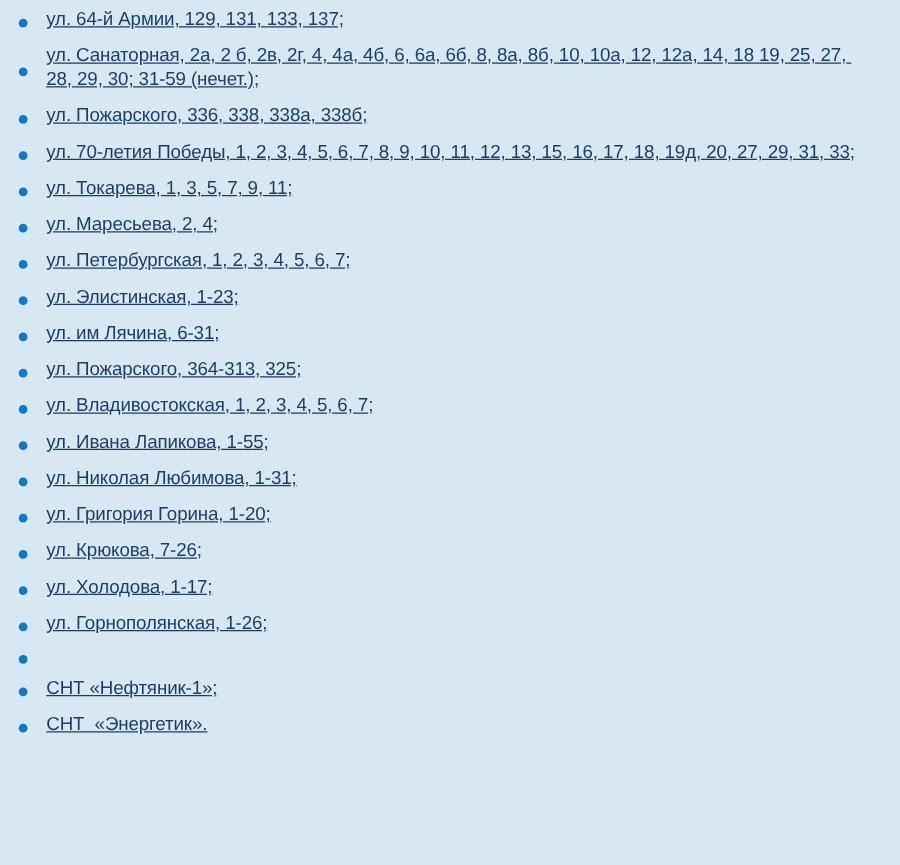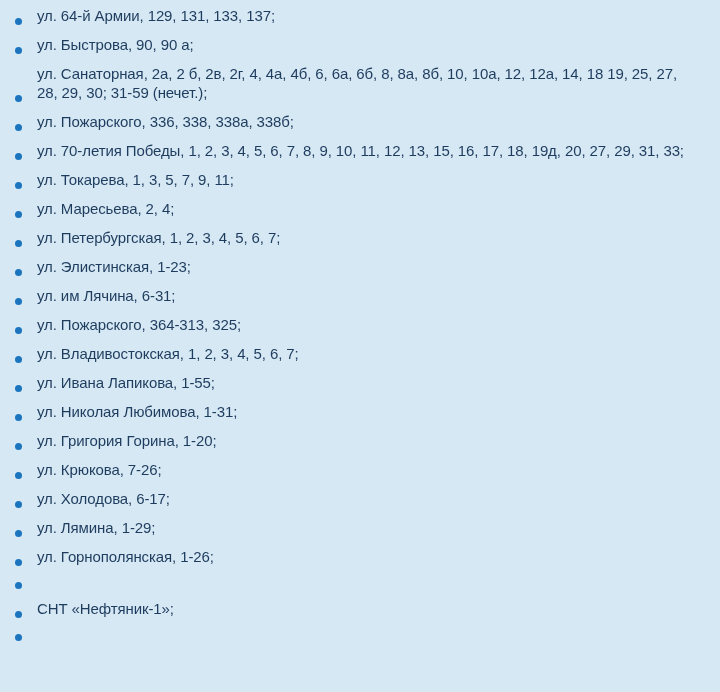--- a/index.html
+++ b/index.html
@@ -16,26 +16,27 @@
     overflow:hidden;
     font-family:"Liberation Sans","DejaVu Sans",sans-serif;
   }
   .address-list{
     list-style:none;
     margin:0;
     padding:6px 26px 8px 12px;
   }
   .address-item{
     display:flex;
-    align-items:flex-end;
+    align-items:center;
     margin:0 0 10px 0;
     color:var(--text);
     font-size:15px;
     line-height:19px;
     letter-spacing:-0.1px;
+    text-decoration:underline;
   }
   .bullet{
     flex:0 0 auto;
     width:7px;
     height:7px;
     border-radius:50%;
     background:var(--bullet);
     margin:6px 15px 0 3px;
   }
   .item-text{
@@ -44,24 +45,20 @@
 </style>
 </head>
 <body>
 
 <ul class="address-list">
   <li class="address-item">
     <span class="bullet"></span>
     <span class="item-text">ул. 64-й Армии, 129, 131, 133, 137;</span>
   </li>
 
-  <li class="address-item">
-    <span class="bullet"></span>
-    <span class="item-text">ул. Быстрова, 90, 90 а;</span>
-  </li>
 
   <li class="address-item">
     <span class="bullet"></span>
     <span class="item-text">ул. Санаторная, 2а, 2 б, 2в, 2г, 4, 4а, 4б, 6, 6а, 6б, 8, 8а, 8б, 10, 10а, 12, 12а, 14, 18 19, 25, 27, 28, 29, 30; 31-59 (нечет.);</span>
   </li>
 
   <li class="address-item">
     <span class="bullet"></span>
     <span class="item-text">ул. Пожарского, 336, 338, 338а, 338б;</span>
   </li>
@@ -122,38 +119,35 @@
     <span class="item-text">ул. Григория Горина, 1-20;</span>
   </li>
 
   <li class="address-item">
     <span class="bullet"></span>
     <span class="item-text">ул. Крюкова, 7-26;</span>
   </li>
 
   <li class="address-item">
     <span class="bullet"></span>
-    <span class="item-text">ул. Холодова, 6-17;</span>
+    <span class="item-text">ул. Холодова, 1-17;</span>
   </li>
 
-  <li class="address-item">
-    <span class="bullet"></span>
-    <span class="item-text">ул. Лямина, 1-29;</span>
-  </li>
 
   <li class="address-item">
     <span class="bullet"></span>
     <span class="item-text">ул. Горнополянская, 1-26;</span>
   </li>
 
   <li class="address-item">
     <span class="bullet"></span>
   </li>
 
   <li class="address-item">
     <span class="bullet"></span>
     <span class="item-text">СНТ «Нефтяник-1»;</span>
   </li>
 
   <li class="address-item">
     <span class="bullet"></span>
+    <span class="item-text">СНТ  «Энергетик».</span>
   </li>
 </ul>
 
 </body></html>

